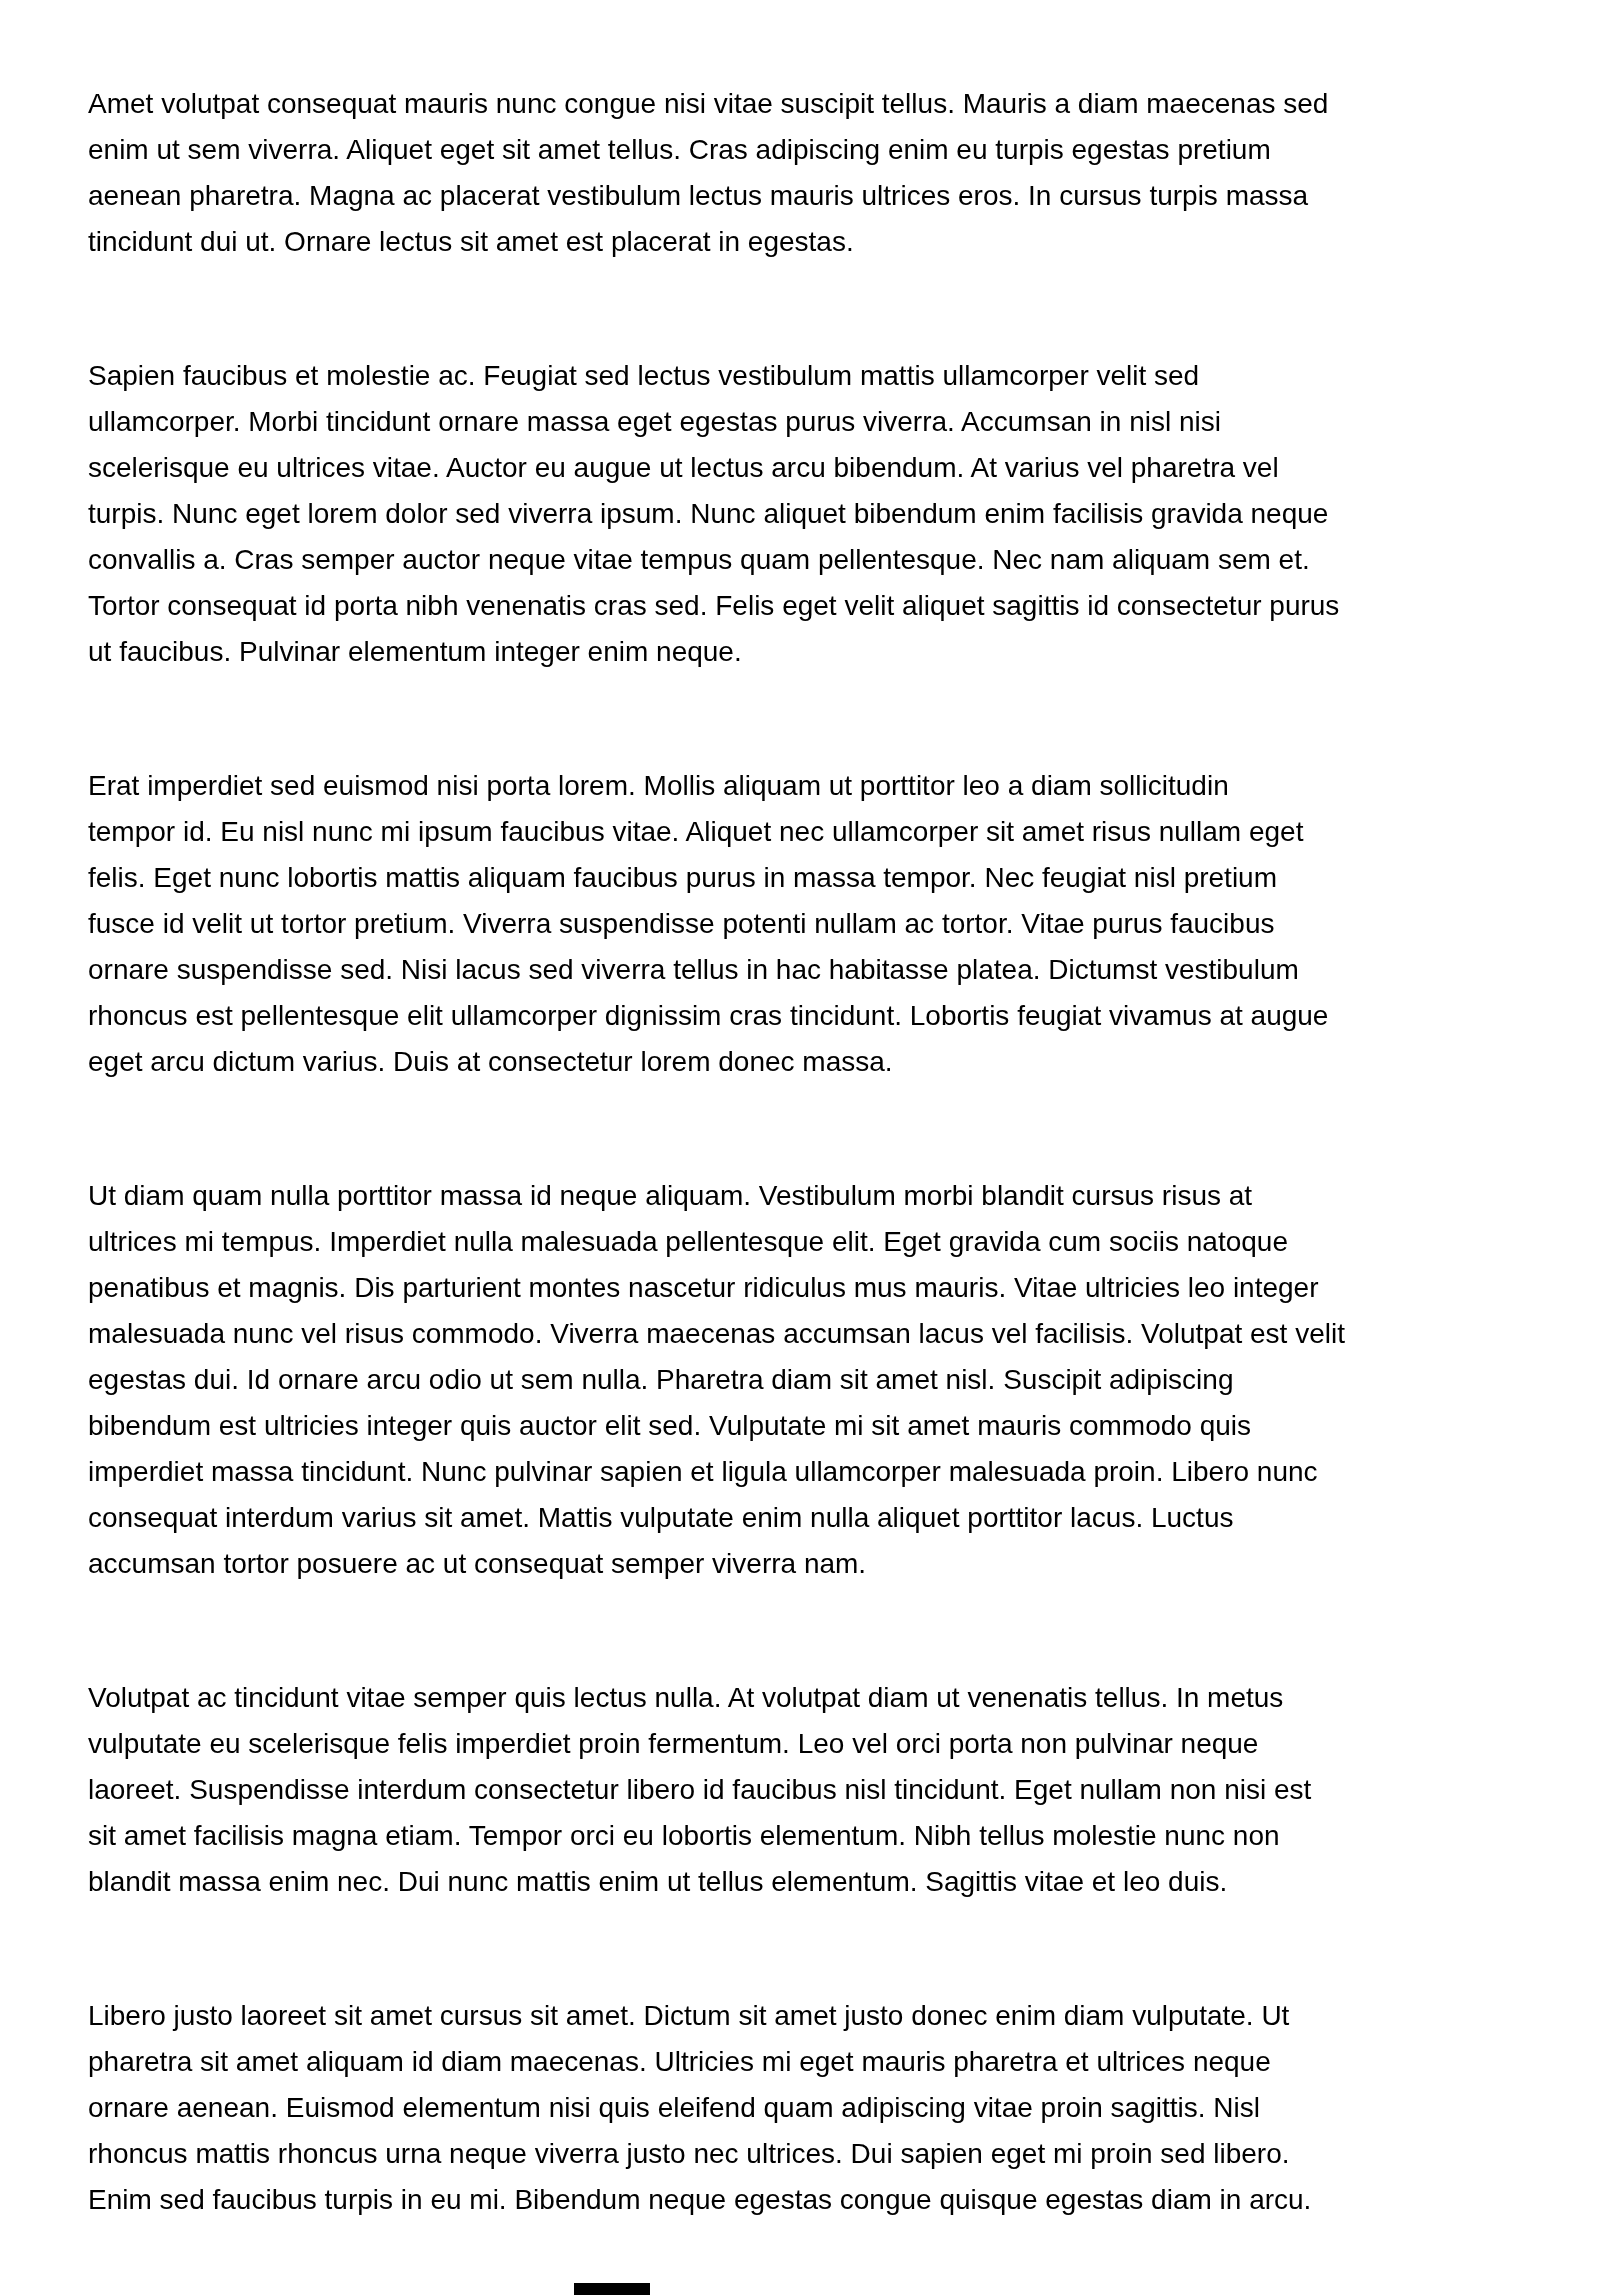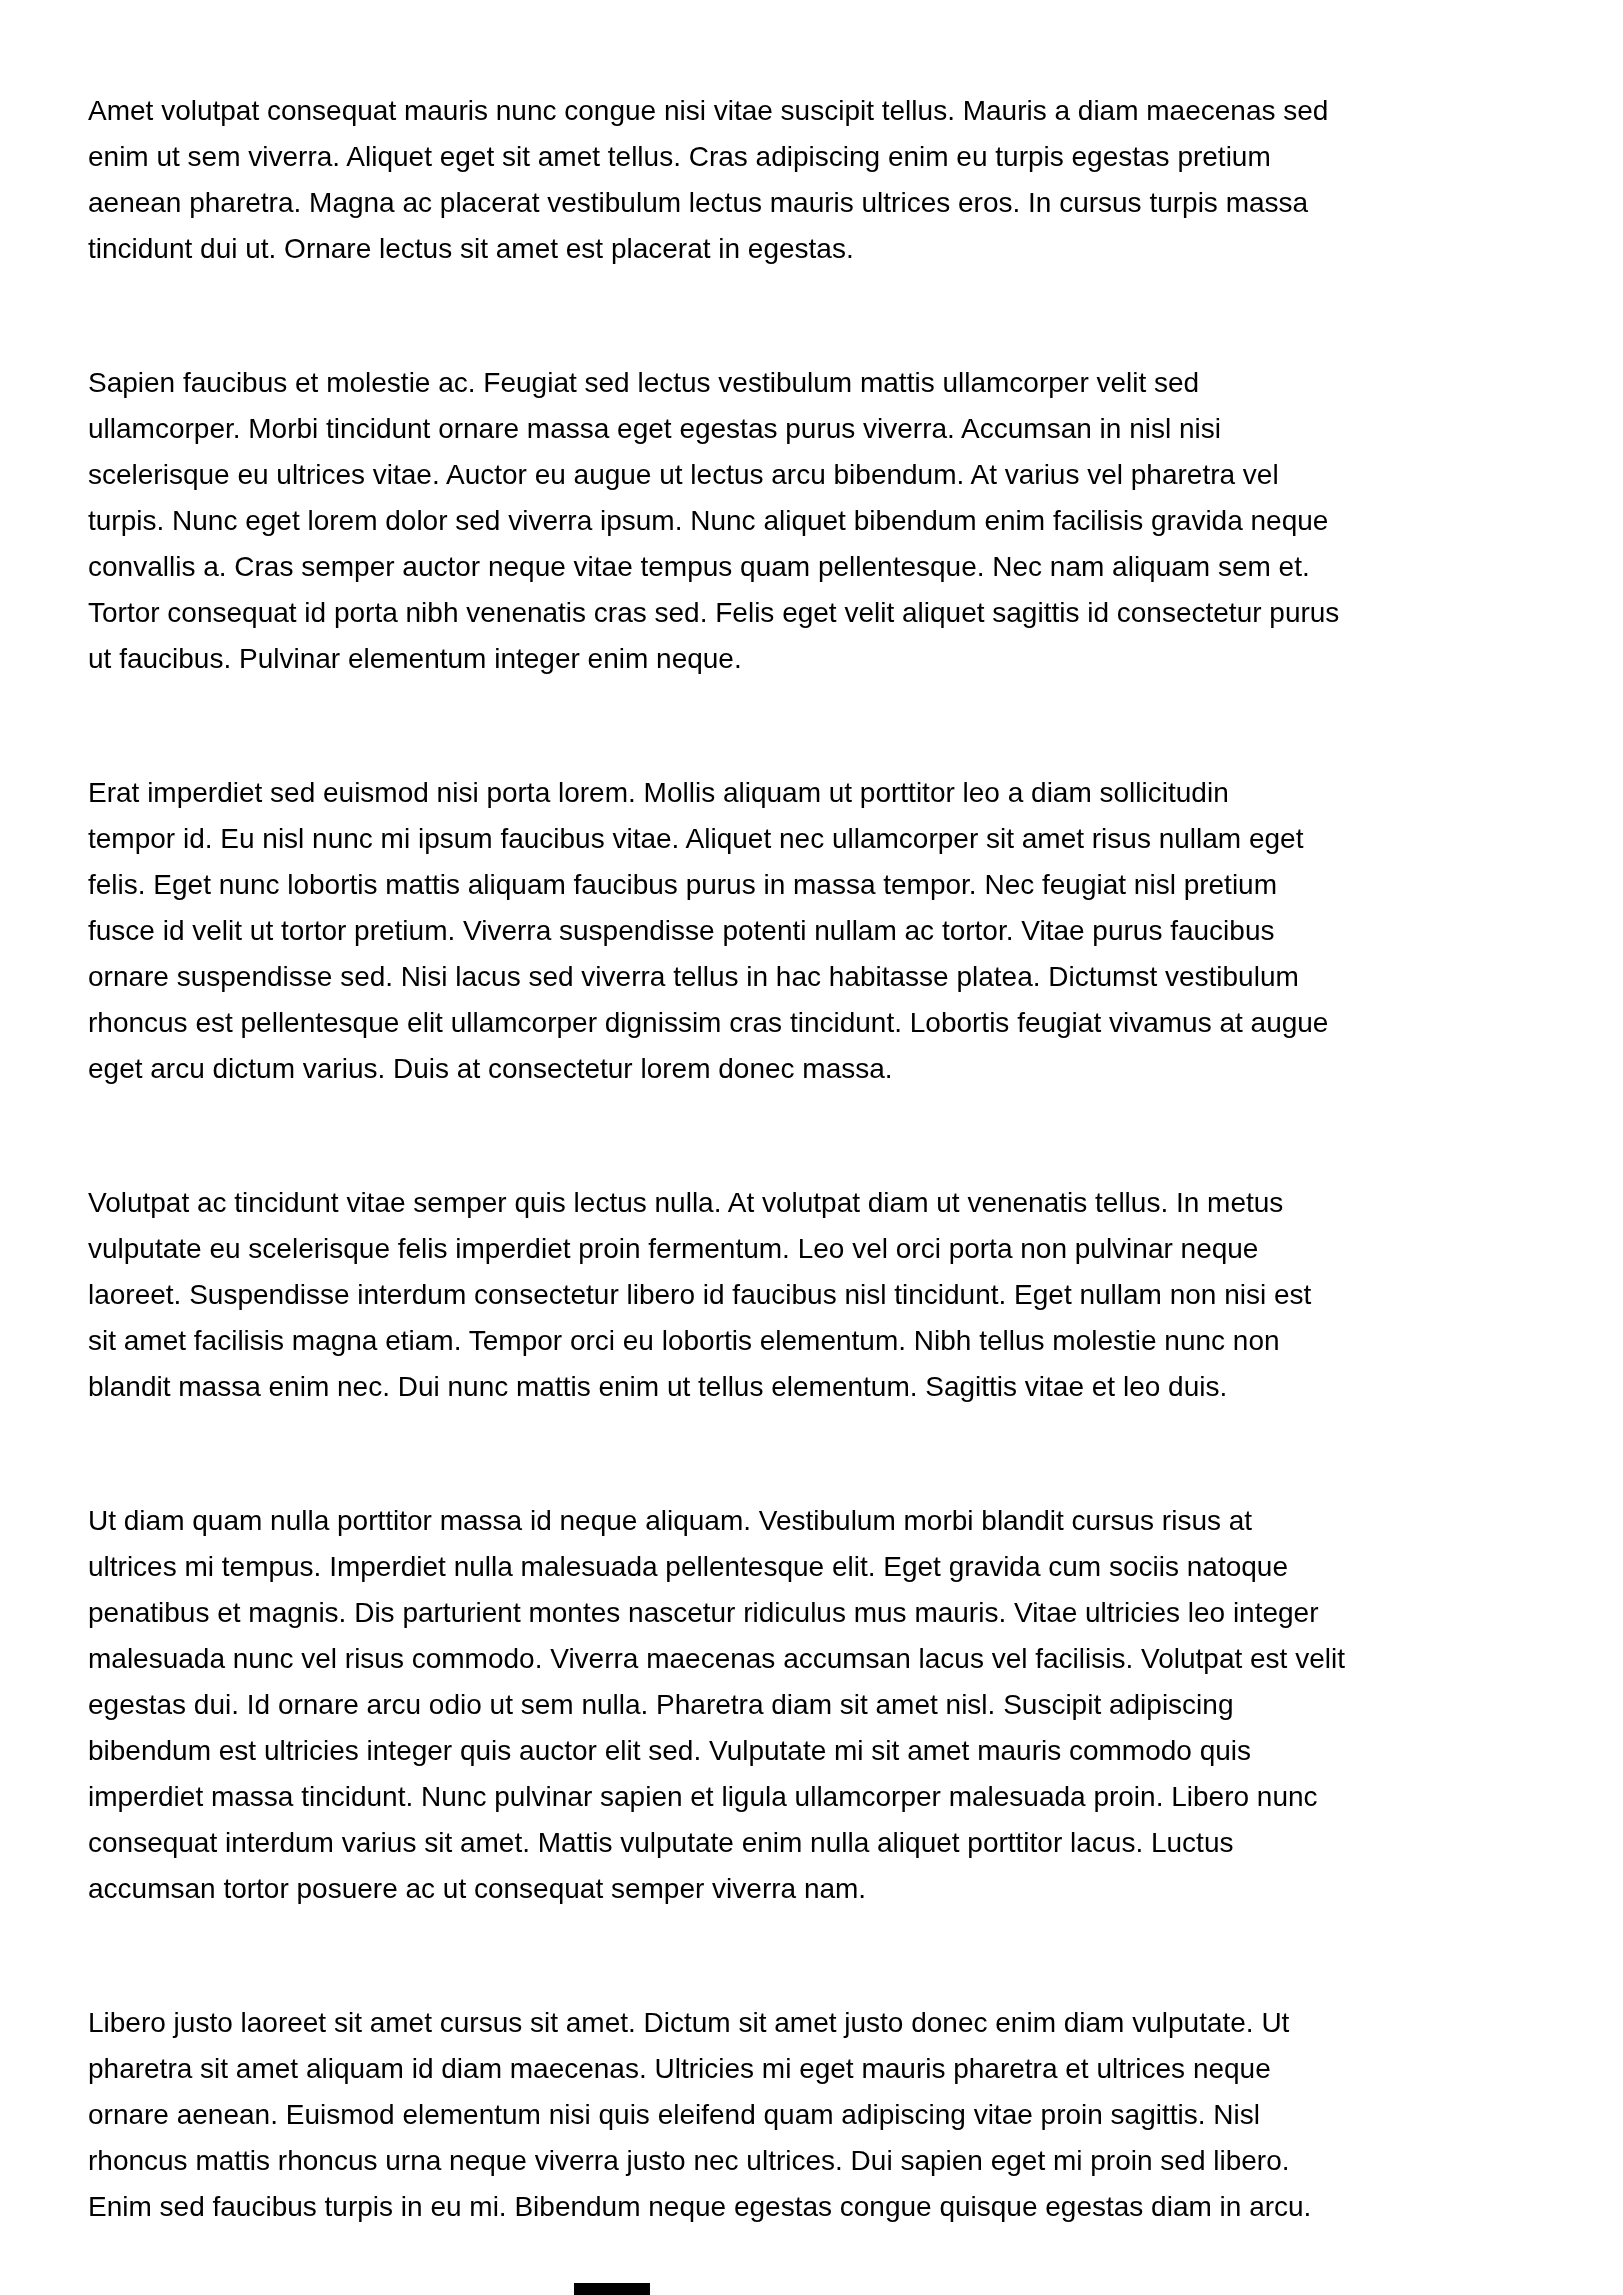--- a/index.html
+++ b/index.html
@@ -12,21 +12,21 @@
     width: 1623px;
     height: 2295px;
     background: #ffffff;
     box-sizing: border-box;
     padding: 80px 87px 0 88px;
     font-family: "Liberation Sans", "DejaVu Sans", sans-serif;
     color: #000000;
     overflow: hidden;
   }
   .para {
-    margin: 8px 0 88px 0;
+    margin: 1px 0 88px 0;
     font-size: 28px;
     line-height: 46px;
     white-space: pre-line;
     letter-spacing: 0px;
   }
   .bottom-bar {
     position: absolute;
     left: 574px;
     bottom: 0;
     width: 76px;
@@ -49,34 +49,34 @@
 convallis a. Cras semper auctor neque vitae tempus quam pellentesque. Nec nam aliquam sem et.
 Tortor consequat id porta nibh venenatis cras sed. Felis eget velit aliquet sagittis id consectetur purus
 ut faucibus. Pulvinar elementum integer enim neque.</p>
   <p class="para">Erat imperdiet sed euismod nisi porta lorem. Mollis aliquam ut porttitor leo a diam sollicitudin
 tempor id. Eu nisl nunc mi ipsum faucibus vitae. Aliquet nec ullamcorper sit amet risus nullam eget
 felis. Eget nunc lobortis mattis aliquam faucibus purus in massa tempor. Nec feugiat nisl pretium
 fusce id velit ut tortor pretium. Viverra suspendisse potenti nullam ac tortor. Vitae purus faucibus
 ornare suspendisse sed. Nisi lacus sed viverra tellus in hac habitasse platea. Dictumst vestibulum
 rhoncus est pellentesque elit ullamcorper dignissim cras tincidunt. Lobortis feugiat vivamus at augue
 eget arcu dictum varius. Duis at consectetur lorem donec massa.</p>
-  <p class="para">Volutpat ac tincidunt vitae semper quis lectus nulla. At volutpat diam ut venenatis tellus. In metus
-vulputate eu scelerisque felis imperdiet proin fermentum. Leo vel orci porta non pulvinar neque
-laoreet. Suspendisse interdum consectetur libero id faucibus nisl tincidunt. Eget nullam non nisi est
-sit amet facilisis magna etiam. Tempor orci eu lobortis elementum. Nibh tellus molestie nunc non
-blandit massa enim nec. Dui nunc mattis enim ut tellus elementum. Sagittis vitae et leo duis.</p>
   <p class="para">Ut diam quam nulla porttitor massa id neque aliquam. Vestibulum morbi blandit cursus risus at
 ultrices mi tempus. Imperdiet nulla malesuada pellentesque elit. Eget gravida cum sociis natoque
 penatibus et magnis. Dis parturient montes nascetur ridiculus mus mauris. Vitae ultricies leo integer
 malesuada nunc vel risus commodo. Viverra maecenas accumsan lacus vel facilisis. Volutpat est velit
 egestas dui. Id ornare arcu odio ut sem nulla. Pharetra diam sit amet nisl. Suscipit adipiscing
 bibendum est ultricies integer quis auctor elit sed. Vulputate mi sit amet mauris commodo quis
 imperdiet massa tincidunt. Nunc pulvinar sapien et ligula ullamcorper malesuada proin. Libero nunc
 consequat interdum varius sit amet. Mattis vulputate enim nulla aliquet porttitor lacus. Luctus
 accumsan tortor posuere ac ut consequat semper viverra nam.</p>
+  <p class="para">Volutpat ac tincidunt vitae semper quis lectus nulla. At volutpat diam ut venenatis tellus. In metus
+vulputate eu scelerisque felis imperdiet proin fermentum. Leo vel orci porta non pulvinar neque
+laoreet. Suspendisse interdum consectetur libero id faucibus nisl tincidunt. Eget nullam non nisi est
+sit amet facilisis magna etiam. Tempor orci eu lobortis elementum. Nibh tellus molestie nunc non
+blandit massa enim nec. Dui nunc mattis enim ut tellus elementum. Sagittis vitae et leo duis.</p>
   <p class="para">Libero justo laoreet sit amet cursus sit amet. Dictum sit amet justo donec enim diam vulputate. Ut
 pharetra sit amet aliquam id diam maecenas. Ultricies mi eget mauris pharetra et ultrices neque
 ornare aenean. Euismod elementum nisi quis eleifend quam adipiscing vitae proin sagittis. Nisl
 rhoncus mattis rhoncus urna neque viverra justo nec ultrices. Dui sapien eget mi proin sed libero.
 Enim sed faucibus turpis in eu mi. Bibendum neque egestas congue quisque egestas diam in arcu.</p>
   <div class="bottom-bar"></div>
 </div>
 
 
 </body></html>

